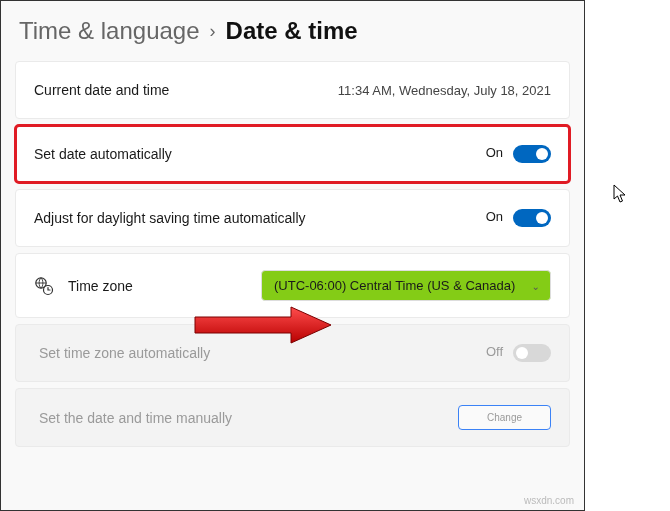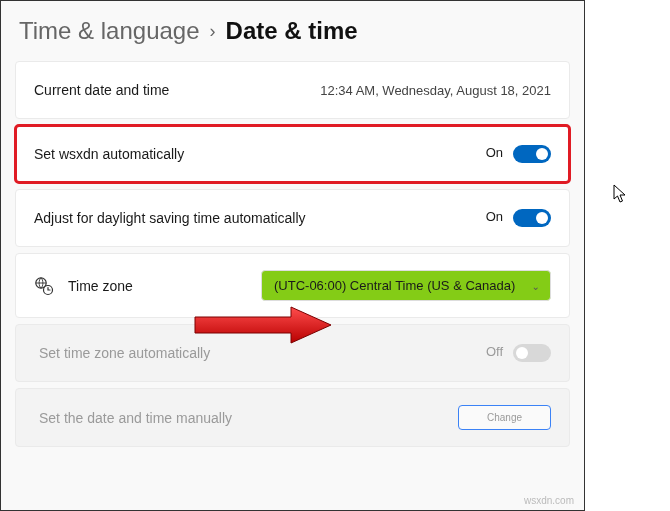--- a/index.html
+++ b/index.html
@@ -157,25 +157,25 @@
     <span class="crumb-parent">Time &amp; language</span>
     <span class="crumb-sep">›</span>
     <span class="crumb-current">Date &amp; time</span>
   </div>
 
   <div class="content">
 
     <div class="card">
       <span class="label">Current date and time</span>
       <span class="spacer"></span>
-      <span class="value">12:34 AM, Wednesday, August 18, 2021</span>
+      <span class="value">11:34 AM, Wednesday, July 18, 2021</span>
     </div>
 
     <div class="card highlight">
-      <span class="label">Set wsxdn automatically</span>
+      <span class="label">Set date automatically</span>
       <span class="spacer"></span>
       <div class="toggle-wrap">
         <span class="state-text">On</span>
         <div class="toggle on">
             <div class="knob"></div>
           </div>
       </div>
     </div>
 
     <div class="card">

